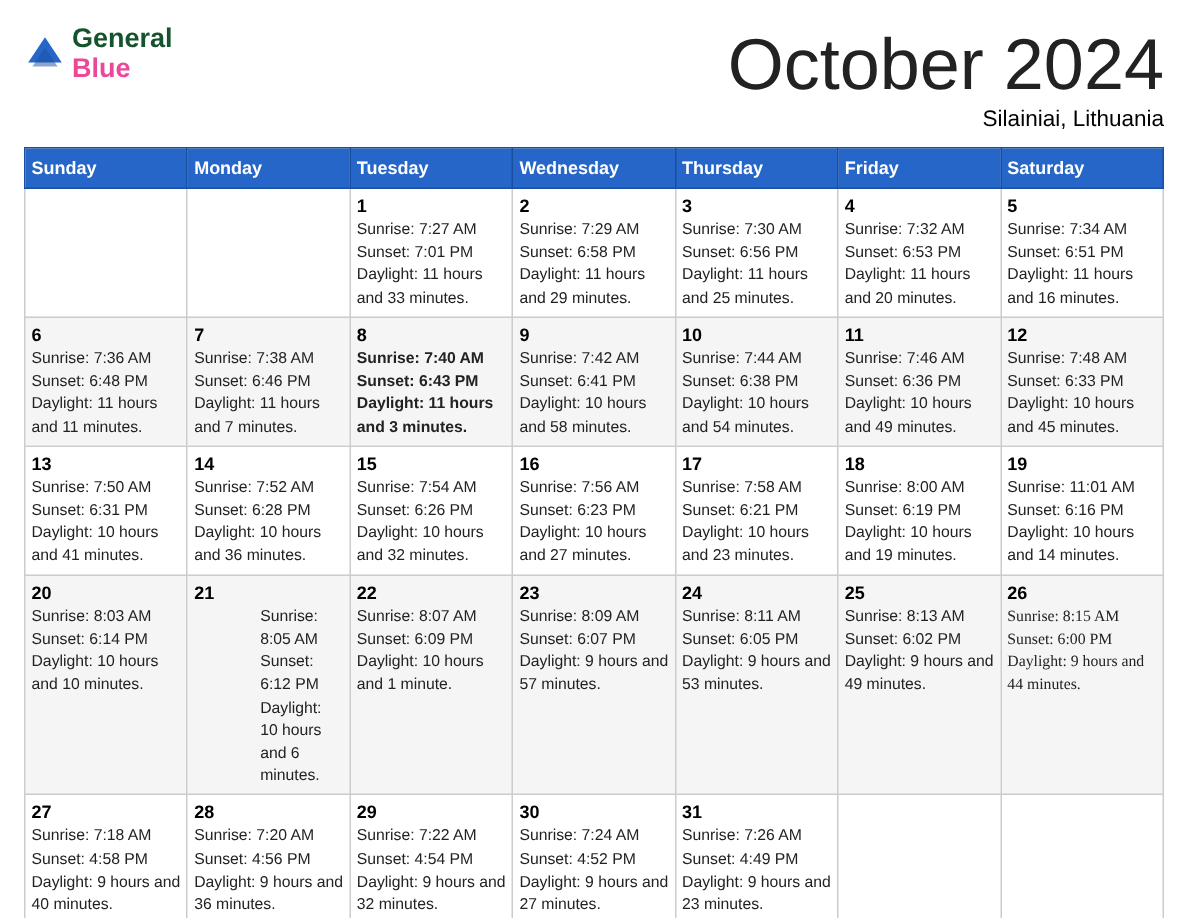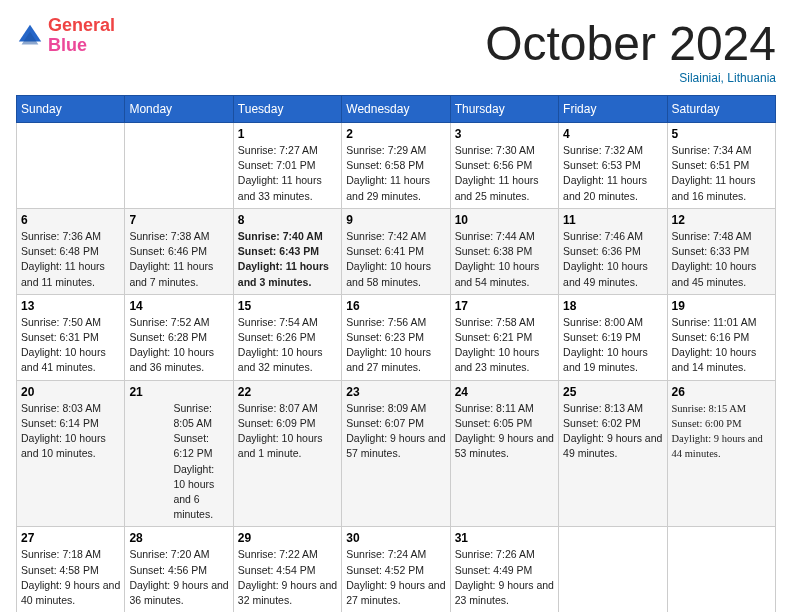--- a/index.html
+++ b/index.html
@@ -19,48 +19,48 @@
     .logo {
       display: flex;
       align-items: center;
       gap: 4px;
     }
     .logo-text {
       font-size: 18px;
       font-weight: bold;
       line-height: 1.1;
     }
-    .logo-text .general { color: #ef4444; }
+    .logo-text .general { color: #14532d; }
     .logo-text .blue { color: #ec4899; }
     .logo-icon {
       width: 28px;
       height: 28px;
     }
     .title-block { text-align: right; }
     .month-title {
       font-size: 48px;
       font-weight: normal;
       color: #222;
     }
     .location {
-      font-size: 12px;
-      color: #0369a1;
+      font-size: 15px;
+      color: #000000;
     }
     table {
       width: 100%;
       border-collapse: collapse;
       font-size: 11px;
     }
     thead tr th {
       background-color: #2566c8;
       color: #fff;
       padding: 6px 4px;
       text-align: left;
       font-size: 12px;
-      font-weight: normal;
+      font-weight: bold;
       border: 1px solid #1a4fa0;
     }
     tbody tr td {
       border: 1px solid #ccc;
       vertical-align: top;
       padding: 4px;
       width: 108px;
       min-height: 70px;
       background: #fff;
     }

